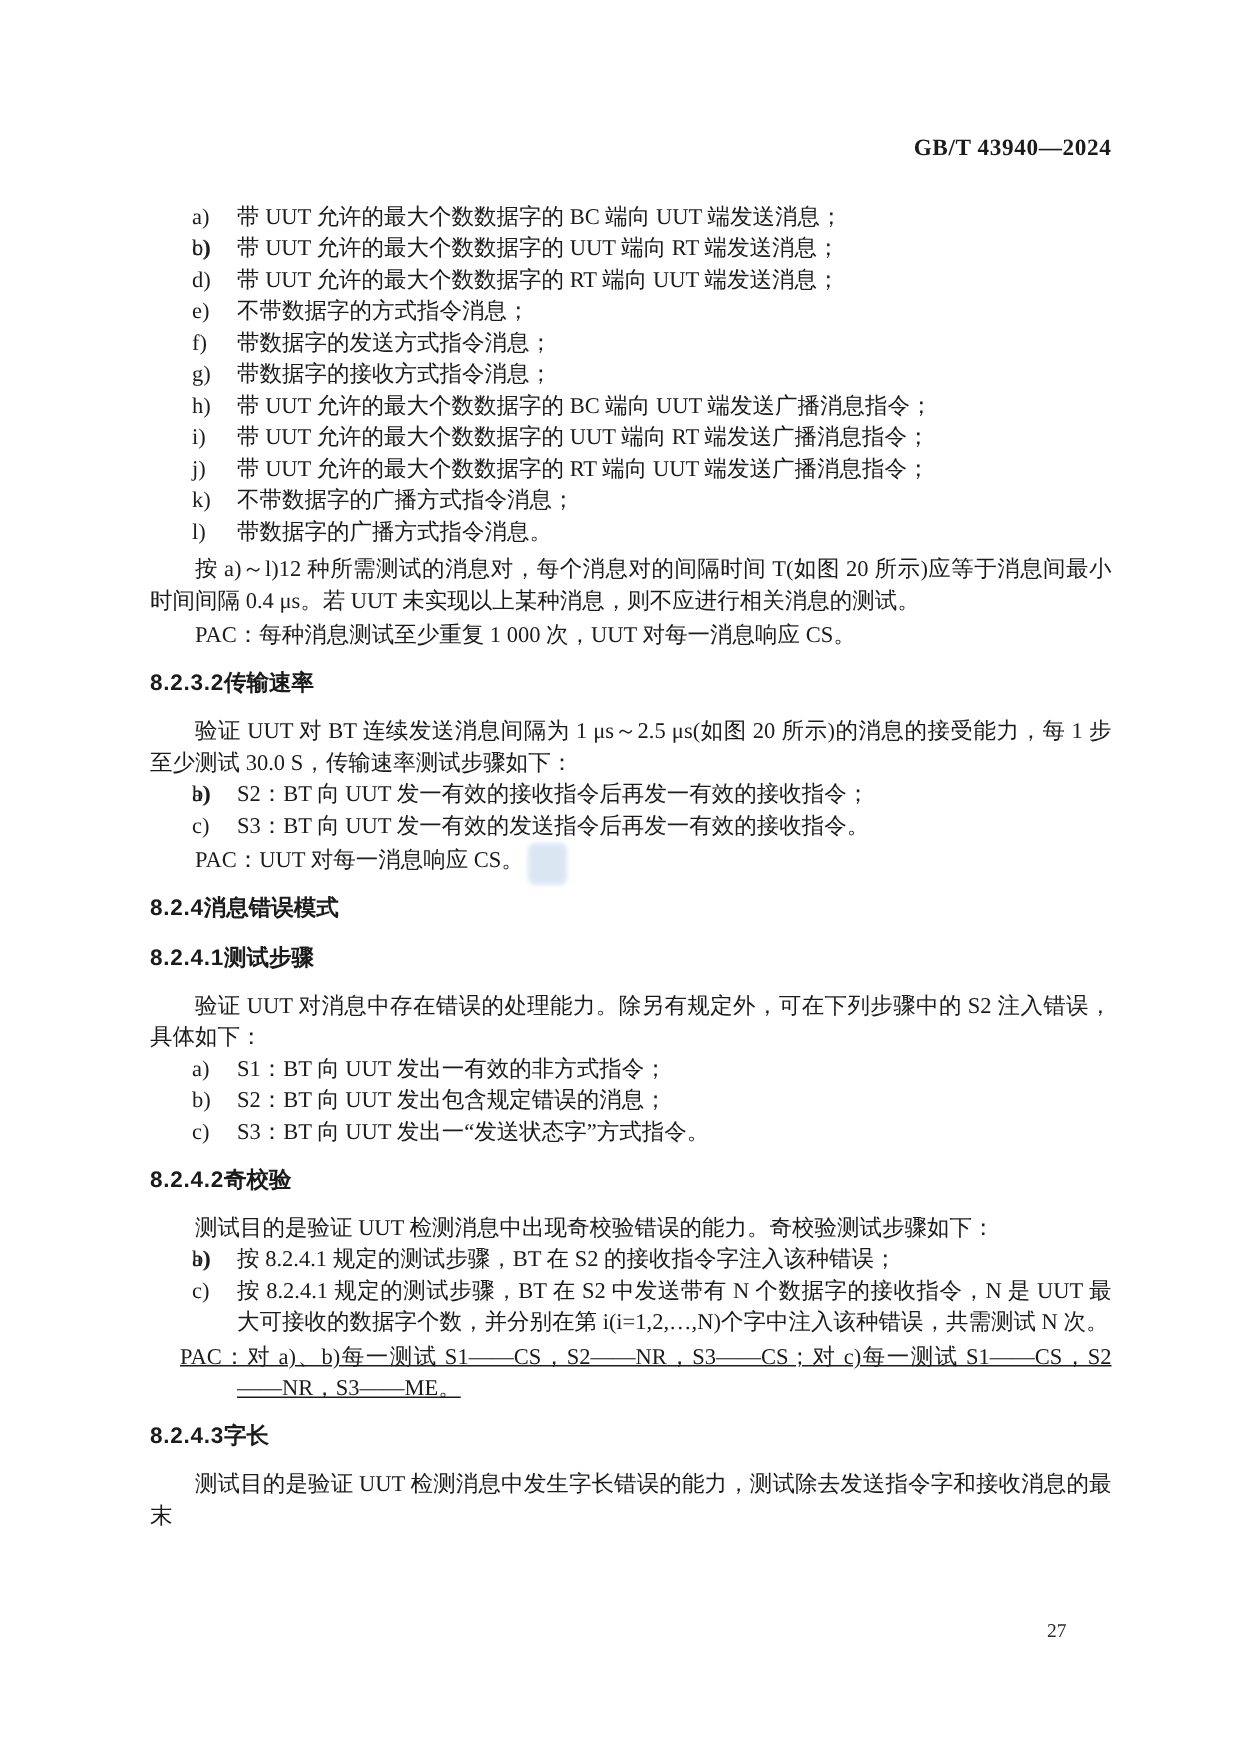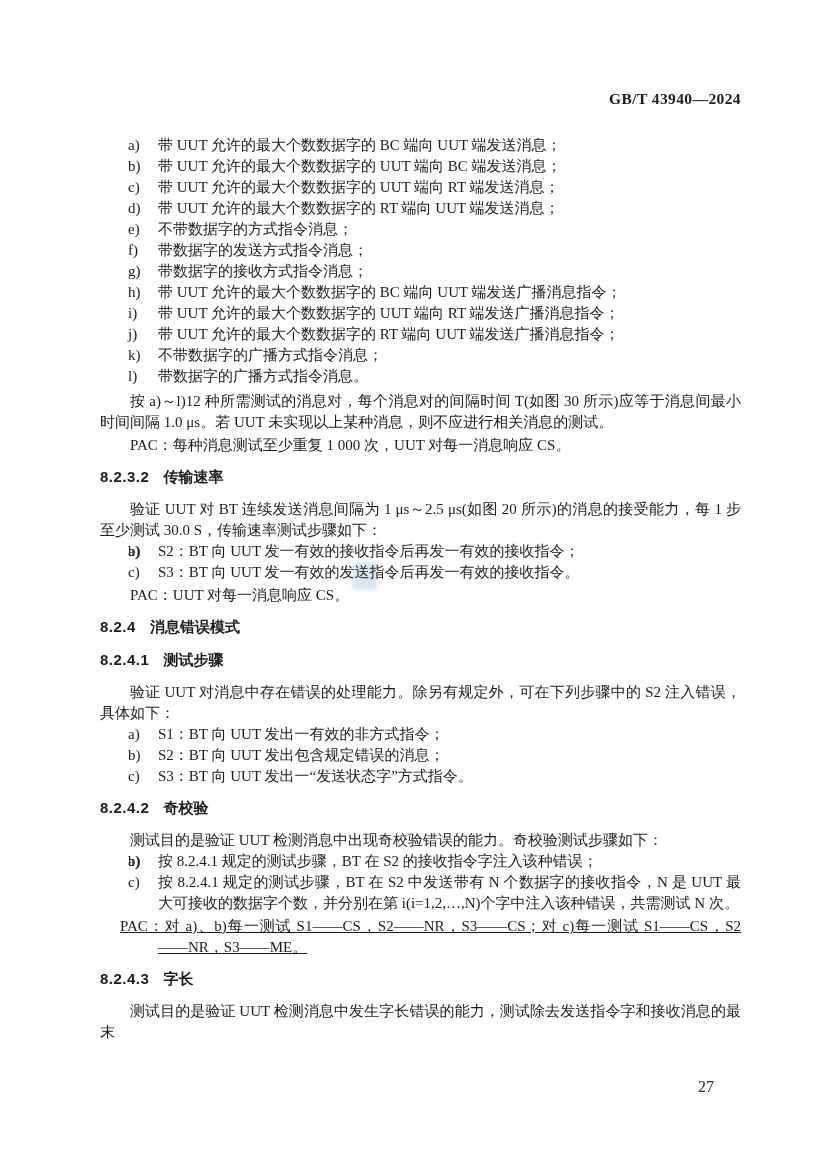--- a/index.html
+++ b/index.html
@@ -57,39 +57,39 @@
     text-decoration: underline;
   }
   .sec-heading {
     margin: 10px 0 12px 0;
     font-family: "Liberation Sans", "DejaVu Sans", sans-serif;
     font-weight: 700;
     font-size: 15px;
     line-height: 21px;
     text-align: left;
   }
-  .sec-heading .h-num { margin-right: 14px; letter-spacing: 0.5px; }
+  .sec-heading .h-num { letter-spacing: 0.5px; }
   .para.after-heading { margin-top: 12px; }
   .watermark-smudge {
     position: absolute;
     left: 352px;
     top: 562px;
     width: 26px;
     height: 28px;
     background: #b9cfe8;
     opacity: 0.5;
     border-radius: 5px;
     filter: blur(1.5px);
     pointer-events: none;
   }
   .page-number {
     position: absolute;
     left: 698px;
     top: 1076px;
-    font-size: 16px;
+    font-size: 13px;
     color: #2a2a2a;
   }
 </style>
 </head>
 <body>
 
 <div class="page">
 
   <div class="watermark-smudge"></div>
 
@@ -97,21 +97,20 @@
 
     <div class="std-header">GB/T 43940—2024</div>
 
     <div class="list">
       <div class="list-item">
         <span class="item-letter">a)</span>
         <span>带 UUT 允许的最大个数数据字的 BC 端向 UUT 端发送消息；</span>
       </div>
       <div class="list-item">
         <span class="item-letter">b)</span>
-        <span>带 UUT 允许的最大个数数据字的 UUT 端向 BC 端发送消息；</span>
       </div>
       <div class="list-item">
         <span class="item-letter">c)</span>
         <span>带 UUT 允许的最大个数数据字的 UUT 端向 RT 端发送消息；</span>
       </div>
       <div class="list-item">
         <span class="item-letter">d)</span>
         <span>带 UUT 允许的最大个数数据字的 RT 端向 UUT 端发送消息；</span>
       </div>
       <div class="list-item">
@@ -141,21 +140,21 @@
       <div class="list-item">
         <span class="item-letter">k)</span>
         <span>不带数据字的广播方式指令消息；</span>
       </div>
       <div class="list-item">
         <span class="item-letter">l)</span>
         <span>带数据字的广播方式指令消息。</span>
       </div>
     </div>
 
-    <p class="para after-list">按 a)～l)12 种所需测试的消息对，每个消息对的间隔时间 T(如图 30 所示)应等于消息间最小时间间隔 1.0 μs。若 UUT 未实现以上某种消息，则不应进行相关消息的测试。</p>
+    <p class="para after-list">按 a)～l)12 种所需测试的消息对，每个消息对的间隔时间 T(如图 20 所示)应等于消息间最小时间间隔 0.4 μs。若 UUT 未实现以上某种消息，则不应进行相关消息的测试。</p>
     <p class="pac">PAC：每种消息测试至少重复 1 000 次，UUT 对每一消息响应 CS。</p>
 
     <div class="sec-heading">
       <span class="h-num">8.2.3.2</span><span>传输速率</span>
     </div>
     <p class="para after-heading">验证 UUT 对 BT 连续发送消息间隔为 1 μs～2.5 μs(如图 20 所示)的消息的接受能力，每 1 步至少测试 30.0 S，传输速率测试步骤如下：</p>
     <div class="list tight">
       <div class="list-item">
         <span class="item-letter">a)</span>
       </div>

